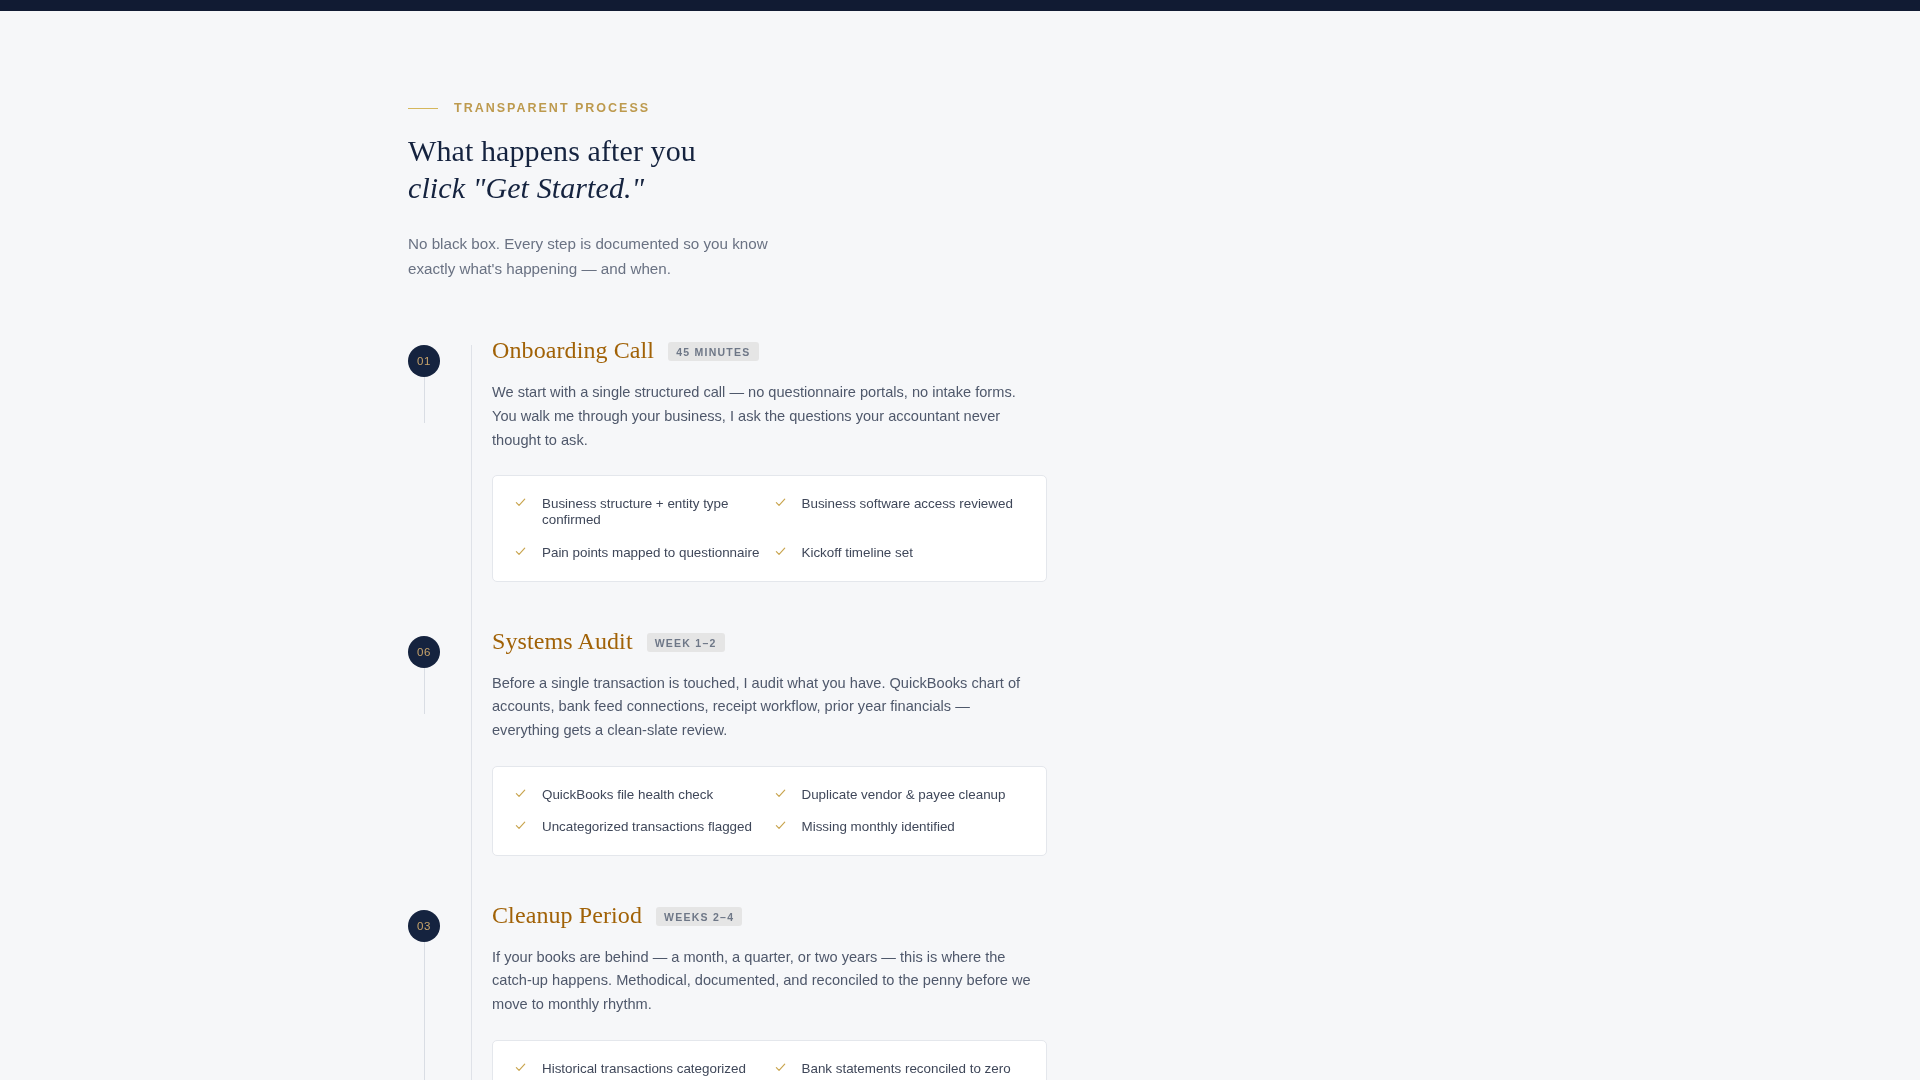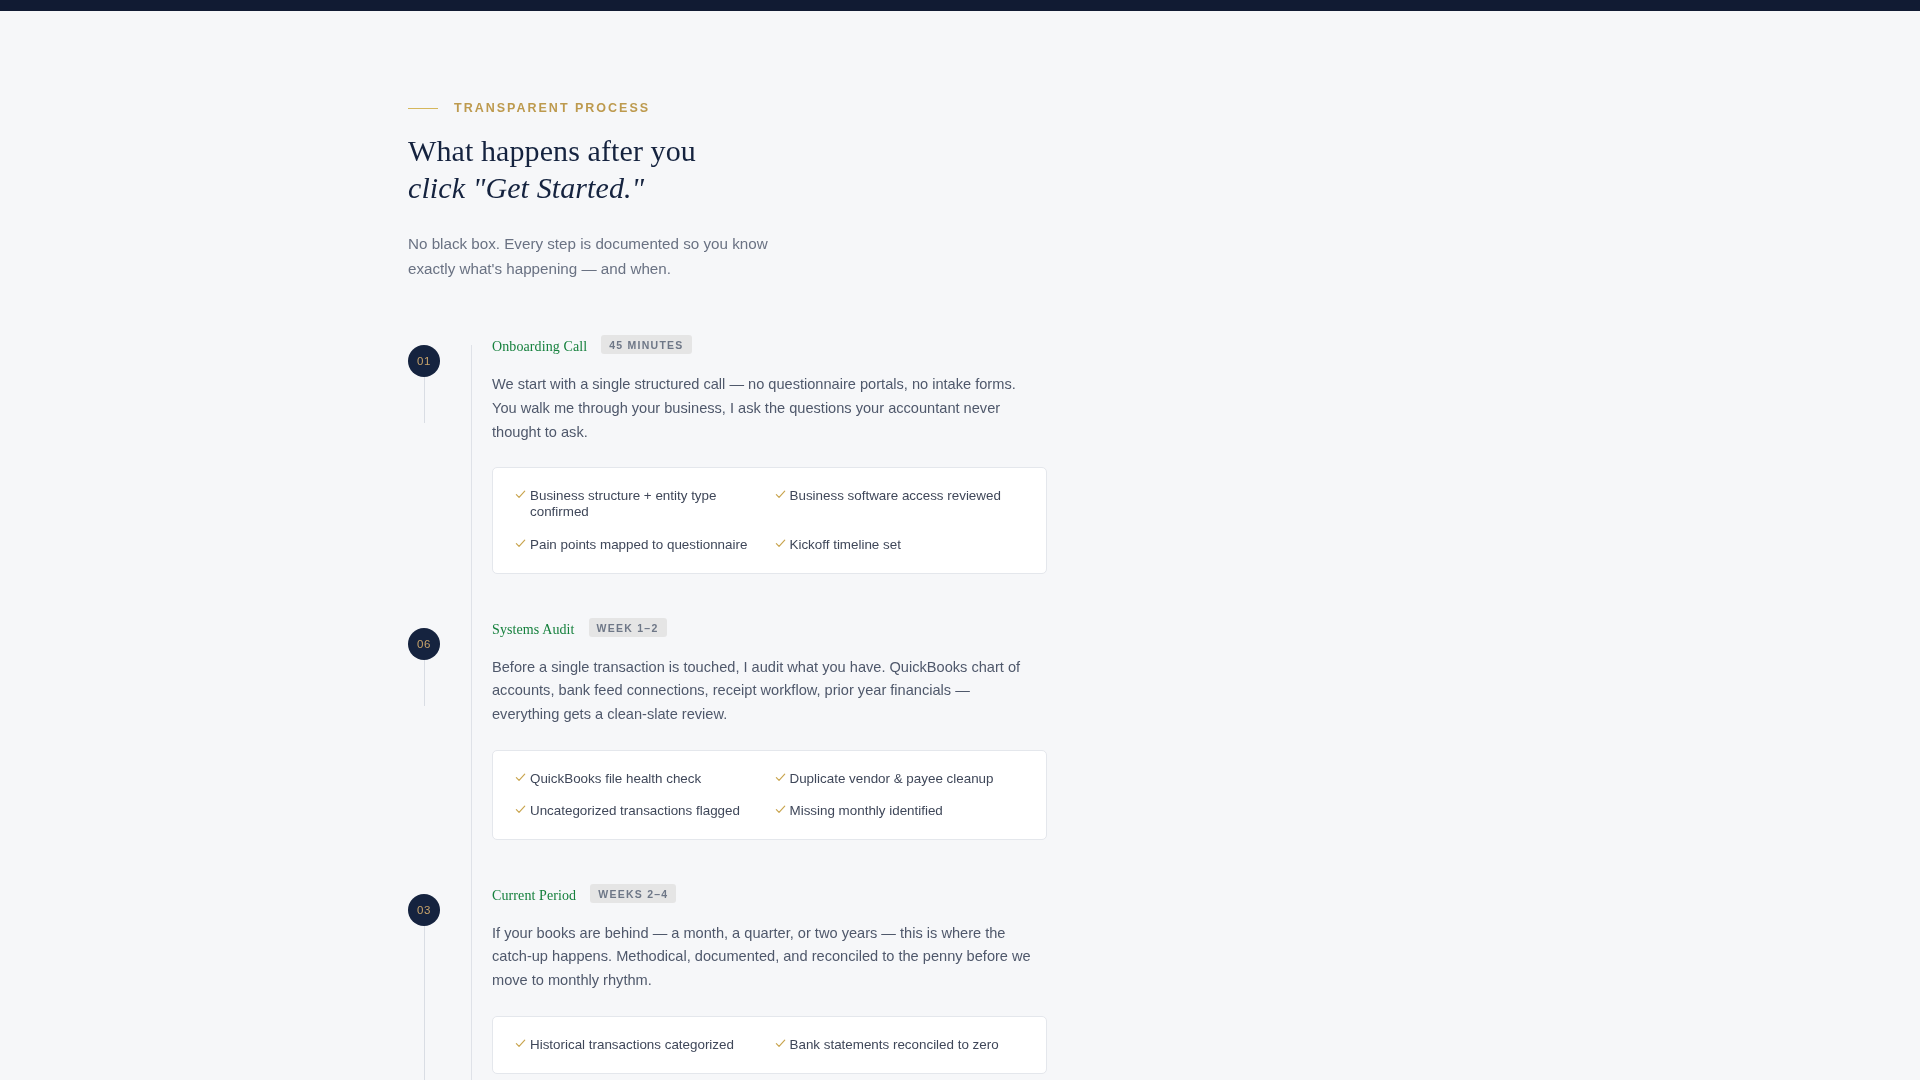--- a/index.html
+++ b/index.html
@@ -134,22 +134,22 @@
     padding-left: 2px;
   }
   .step-head {
     display: flex;
     align-items: baseline;
     gap: 14px;
     margin-bottom: 17px;
   }
   .step-title {
     font-family: "Liberation Serif", serif;
-    font-size: 14px;
-    color: #15803d;
+    font-size: 24px;
+    color: #a16207;
     letter-spacing: .1px;
   }
   .step-chip {
     font-size: 10.5px;
     font-weight: bold;
     letter-spacing: 1.25px;
     color: #6e7787;
     background: #e5e5e5;
     border-radius: 3px;
     padding: 4px 8px 3px 8px;
@@ -172,21 +172,21 @@
     padding: 20px 26px 20px 22px;
     width: 505px;
     display: grid;
     grid-template-columns: 1fr 1fr;
     column-gap: 14px;
     row-gap: 16px;
   }
   .check-item {
     display: flex;
     align-items: flex-start;
-    gap: 4px;
+    gap: 16px;
     font-size: 13.4px;
     color: #3f4759;
     line-height: 1.2;
   }
   .check-icon {
     flex: 0 0 auto;
     width: 11px;
     height: 11px;
     margin-top: 1px;
   }
@@ -312,21 +312,21 @@
   </div>
 
   <div class="step">
     <div class="step-gutter">
       <div class="step-badge">03</div>
       <div class="badge-line"></div>
     </div>
     <div class="step-divider"></div>
     <div class="step-body">
       <div class="step-head">
-        <span class="step-title">Current Period</span>
+        <span class="step-title">Cleanup Period</span>
         <span class="step-chip">Weeks 2–4</span>
       </div>
       <p class="step-desc">If your books are behind — a month, a quarter, or two years — this is where the catch-up happens. Methodical, documented, and reconciled to the penny before we move to monthly rhythm.</p>
       <div class="check-card">
               <div class="check-item">
                 <span class="check-icon">
                   <svg width="11" height="11" viewBox="0 0 12 12">
                     <path d="M1.5 6.2 L4.4 9.1 L10.6 2.4" fill="none" stroke="#c9a54f" stroke-width="1.3" stroke-linecap="round" stroke-linejoin="round"></path>
                   </svg>
                 </span>

